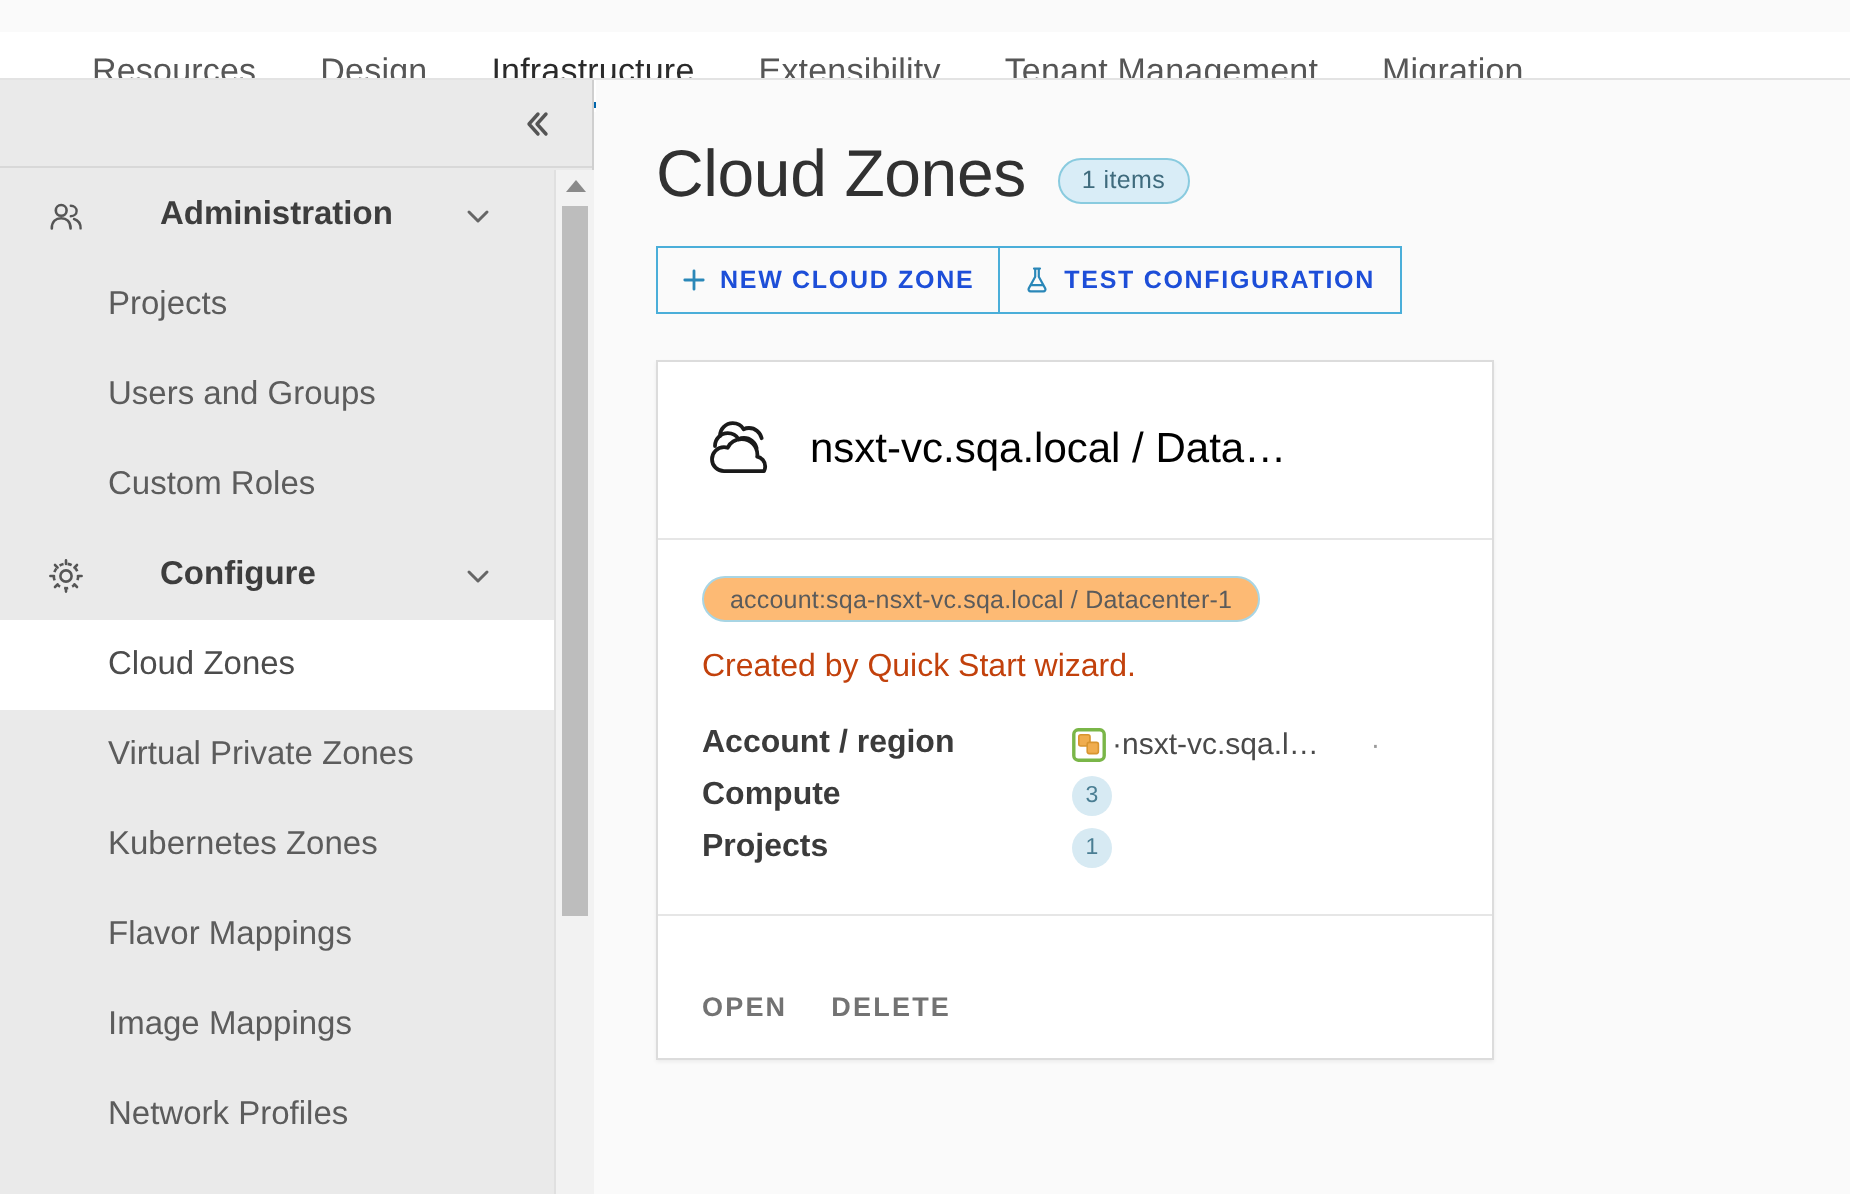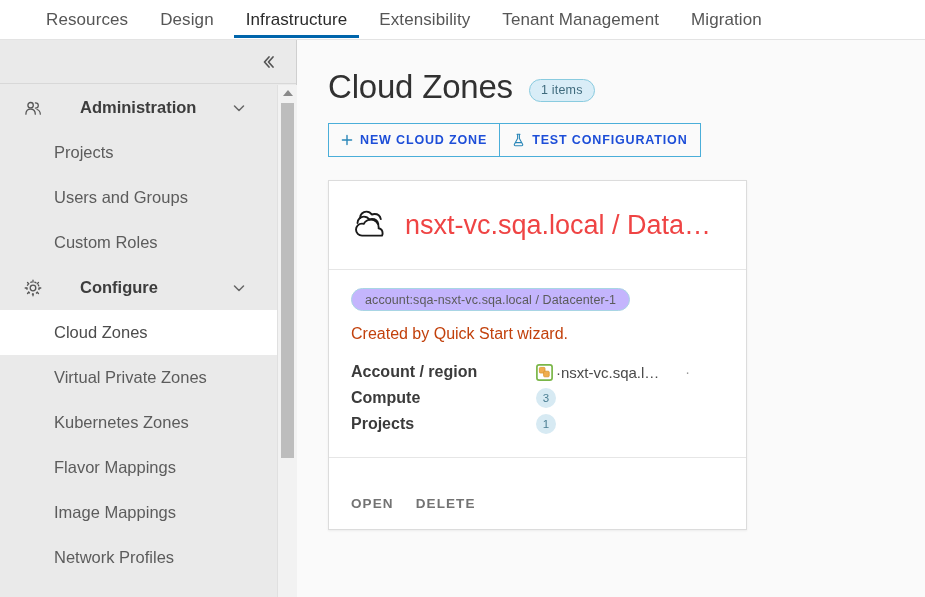--- a/index.html
+++ b/index.html
@@ -16,21 +16,21 @@
   #app {
     position: relative;
     width: 925px;
     height: 597px;
     background: #fafafa;
   }
 
   
   .topnav {
     position: absolute;
-    left: 0; top: 0;
+    left: 0; top: 16px;
     width: 925px; height: 40px;
     background: #ffffff;
     display: flex;
     align-items: flex-start;
     padding-left: 30px;
   }
   .topnav-tab {
     position: relative;
     height: 40px;
     padding: 0 16px;
@@ -249,36 +249,36 @@
     border-bottom: 1px solid #e6e6e6;
   }
   .card-header .cloud-ico {
     width: 46px; height: 40px;
     flex: none;
     margin-right: 8px;
     display: flex;
     align-items: center;
   }
   .card-title {
-    font-size: 27px;
-    color: #ef4444;
+    font-size: 21px;
+    color: #000000;
     font-weight: 400;
     white-space: nowrap;
     overflow: hidden;
   }
   .card-body { padding: 18px 22px 20px 22px; }
 
   .tag-pill {
     display: inline-flex;
     align-items: center;
     height: 23px;
     padding: 0 13px;
     border: 1px solid #a8d5e4;
     border-radius: 12px;
-    background: #c4b5fd;
+    background: #fdba74;
     color: #5b5b5b;
     font-size: 12.5px;
     letter-spacing: 0.1px;
   }
   .desc-line {
     margin-top: 14px;
     font-size: 16px;
     color: #c2410c;
   }
 

